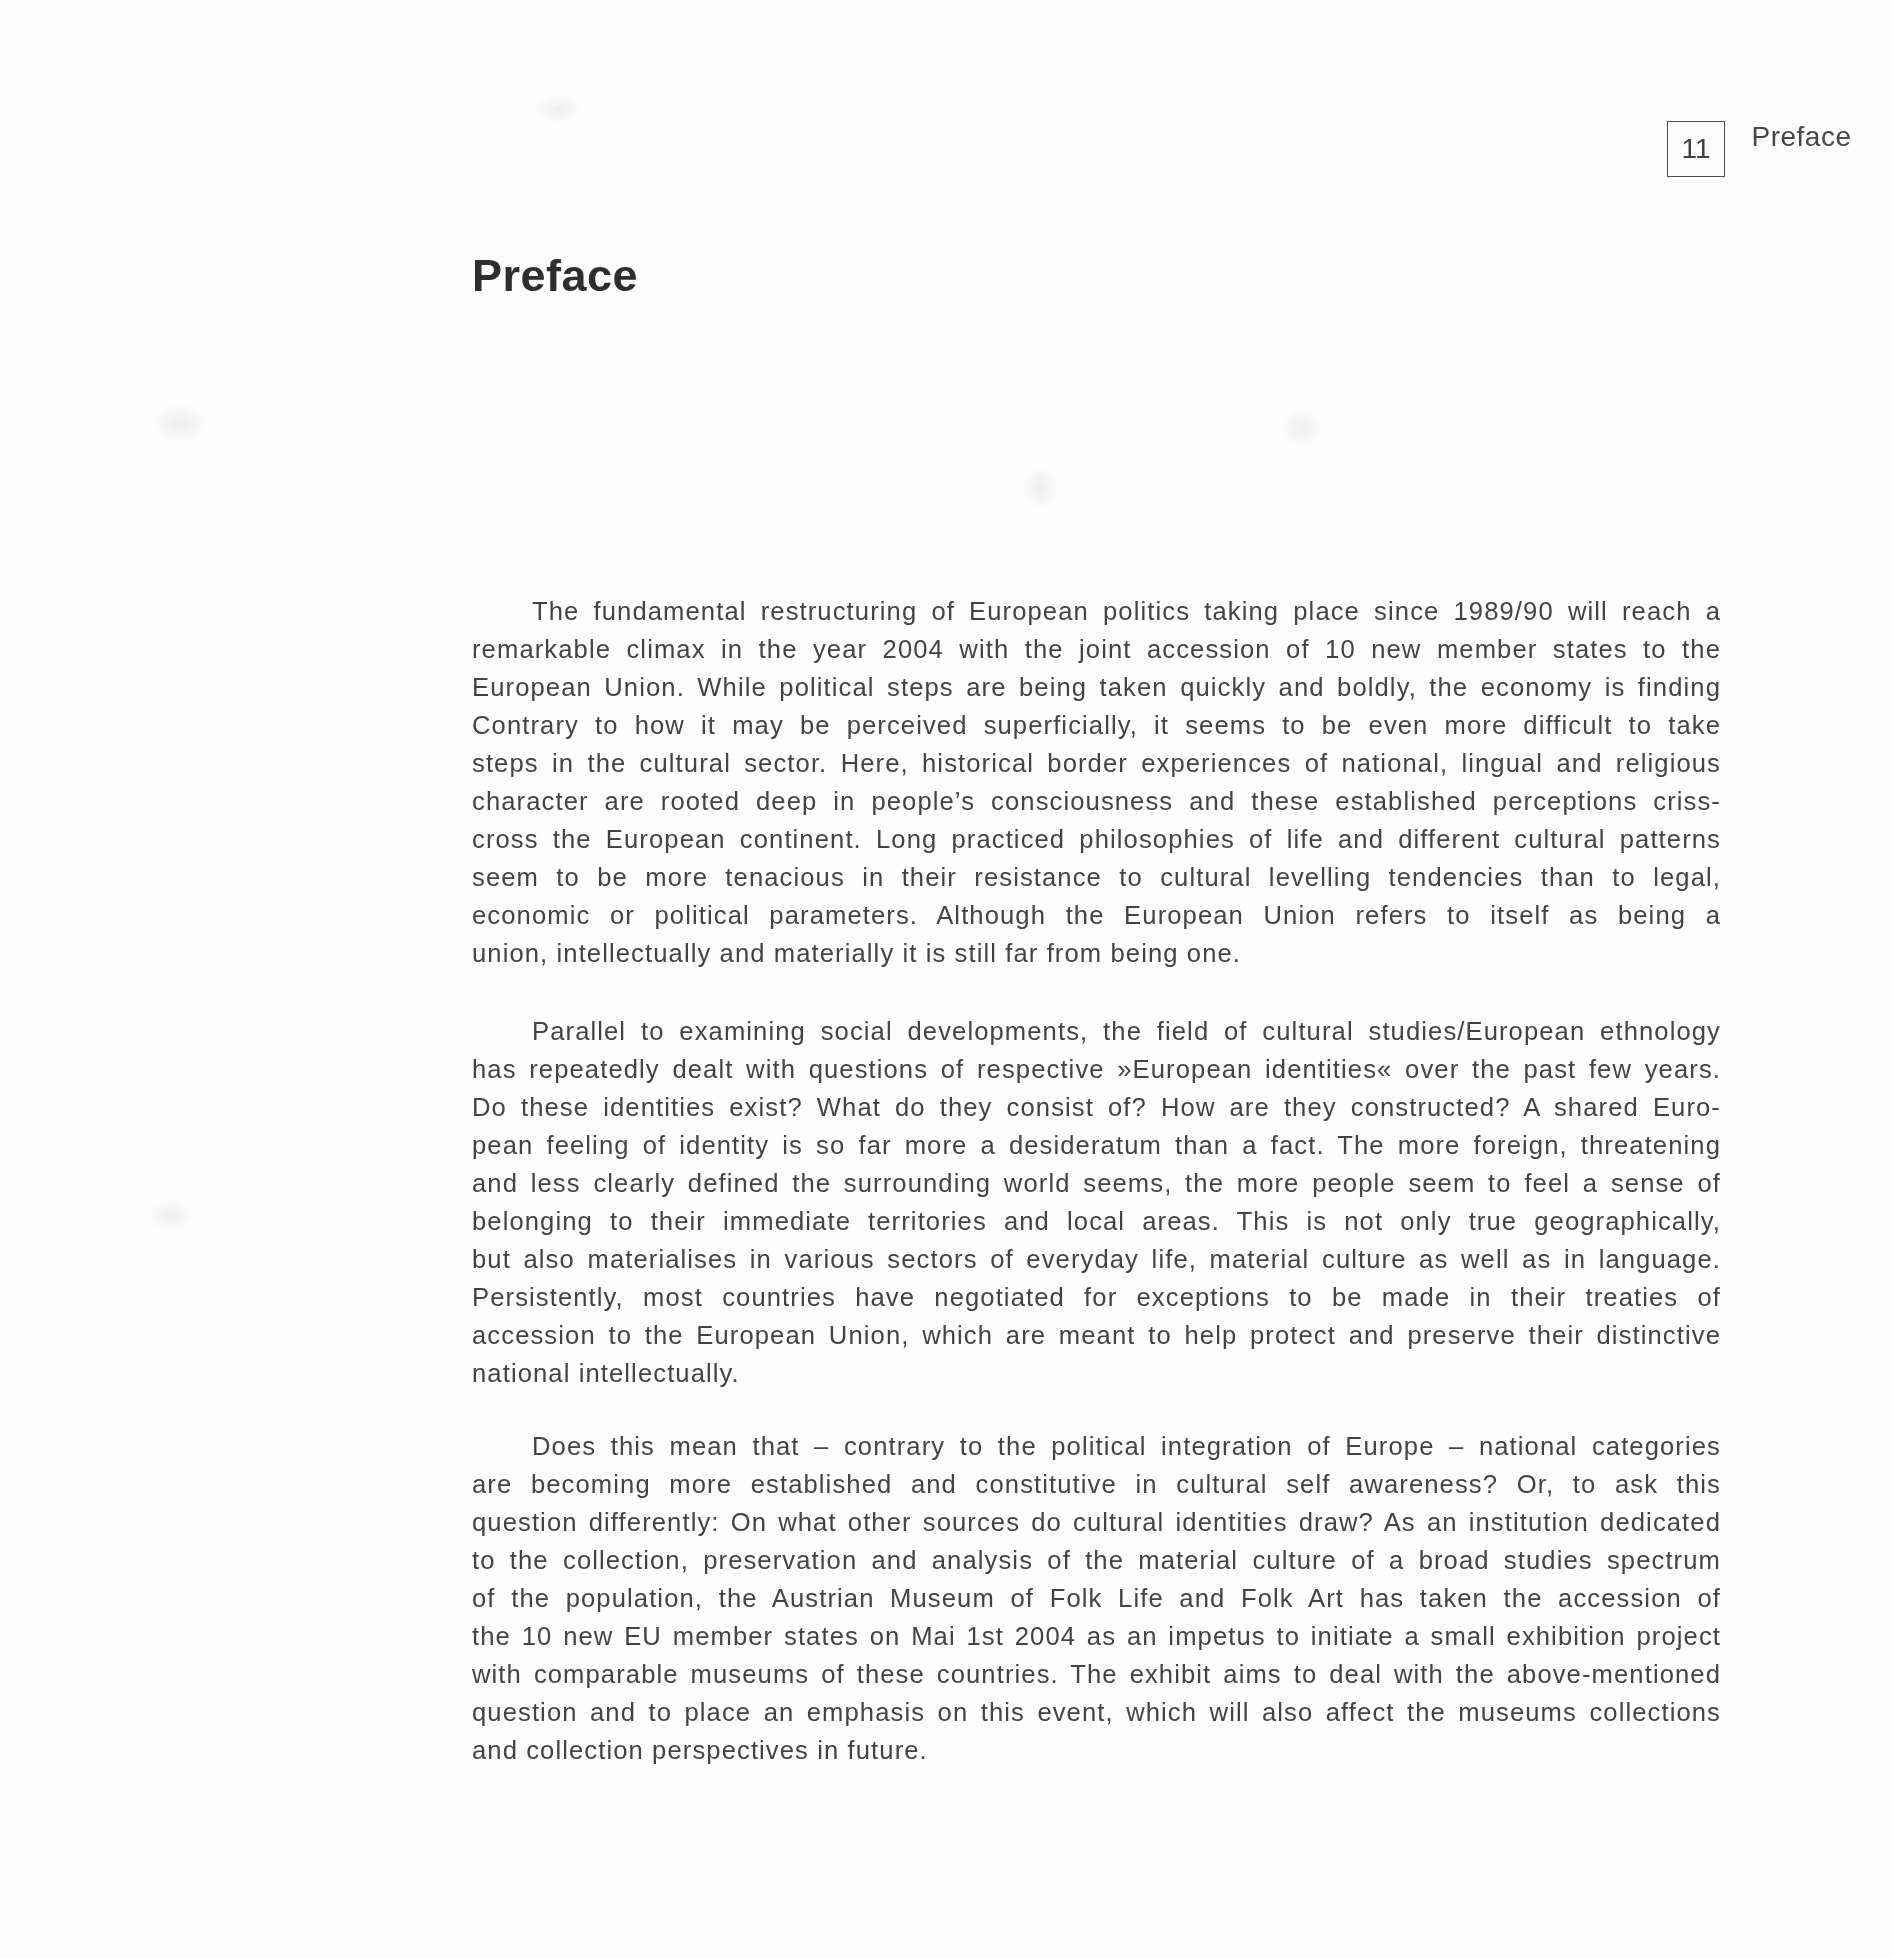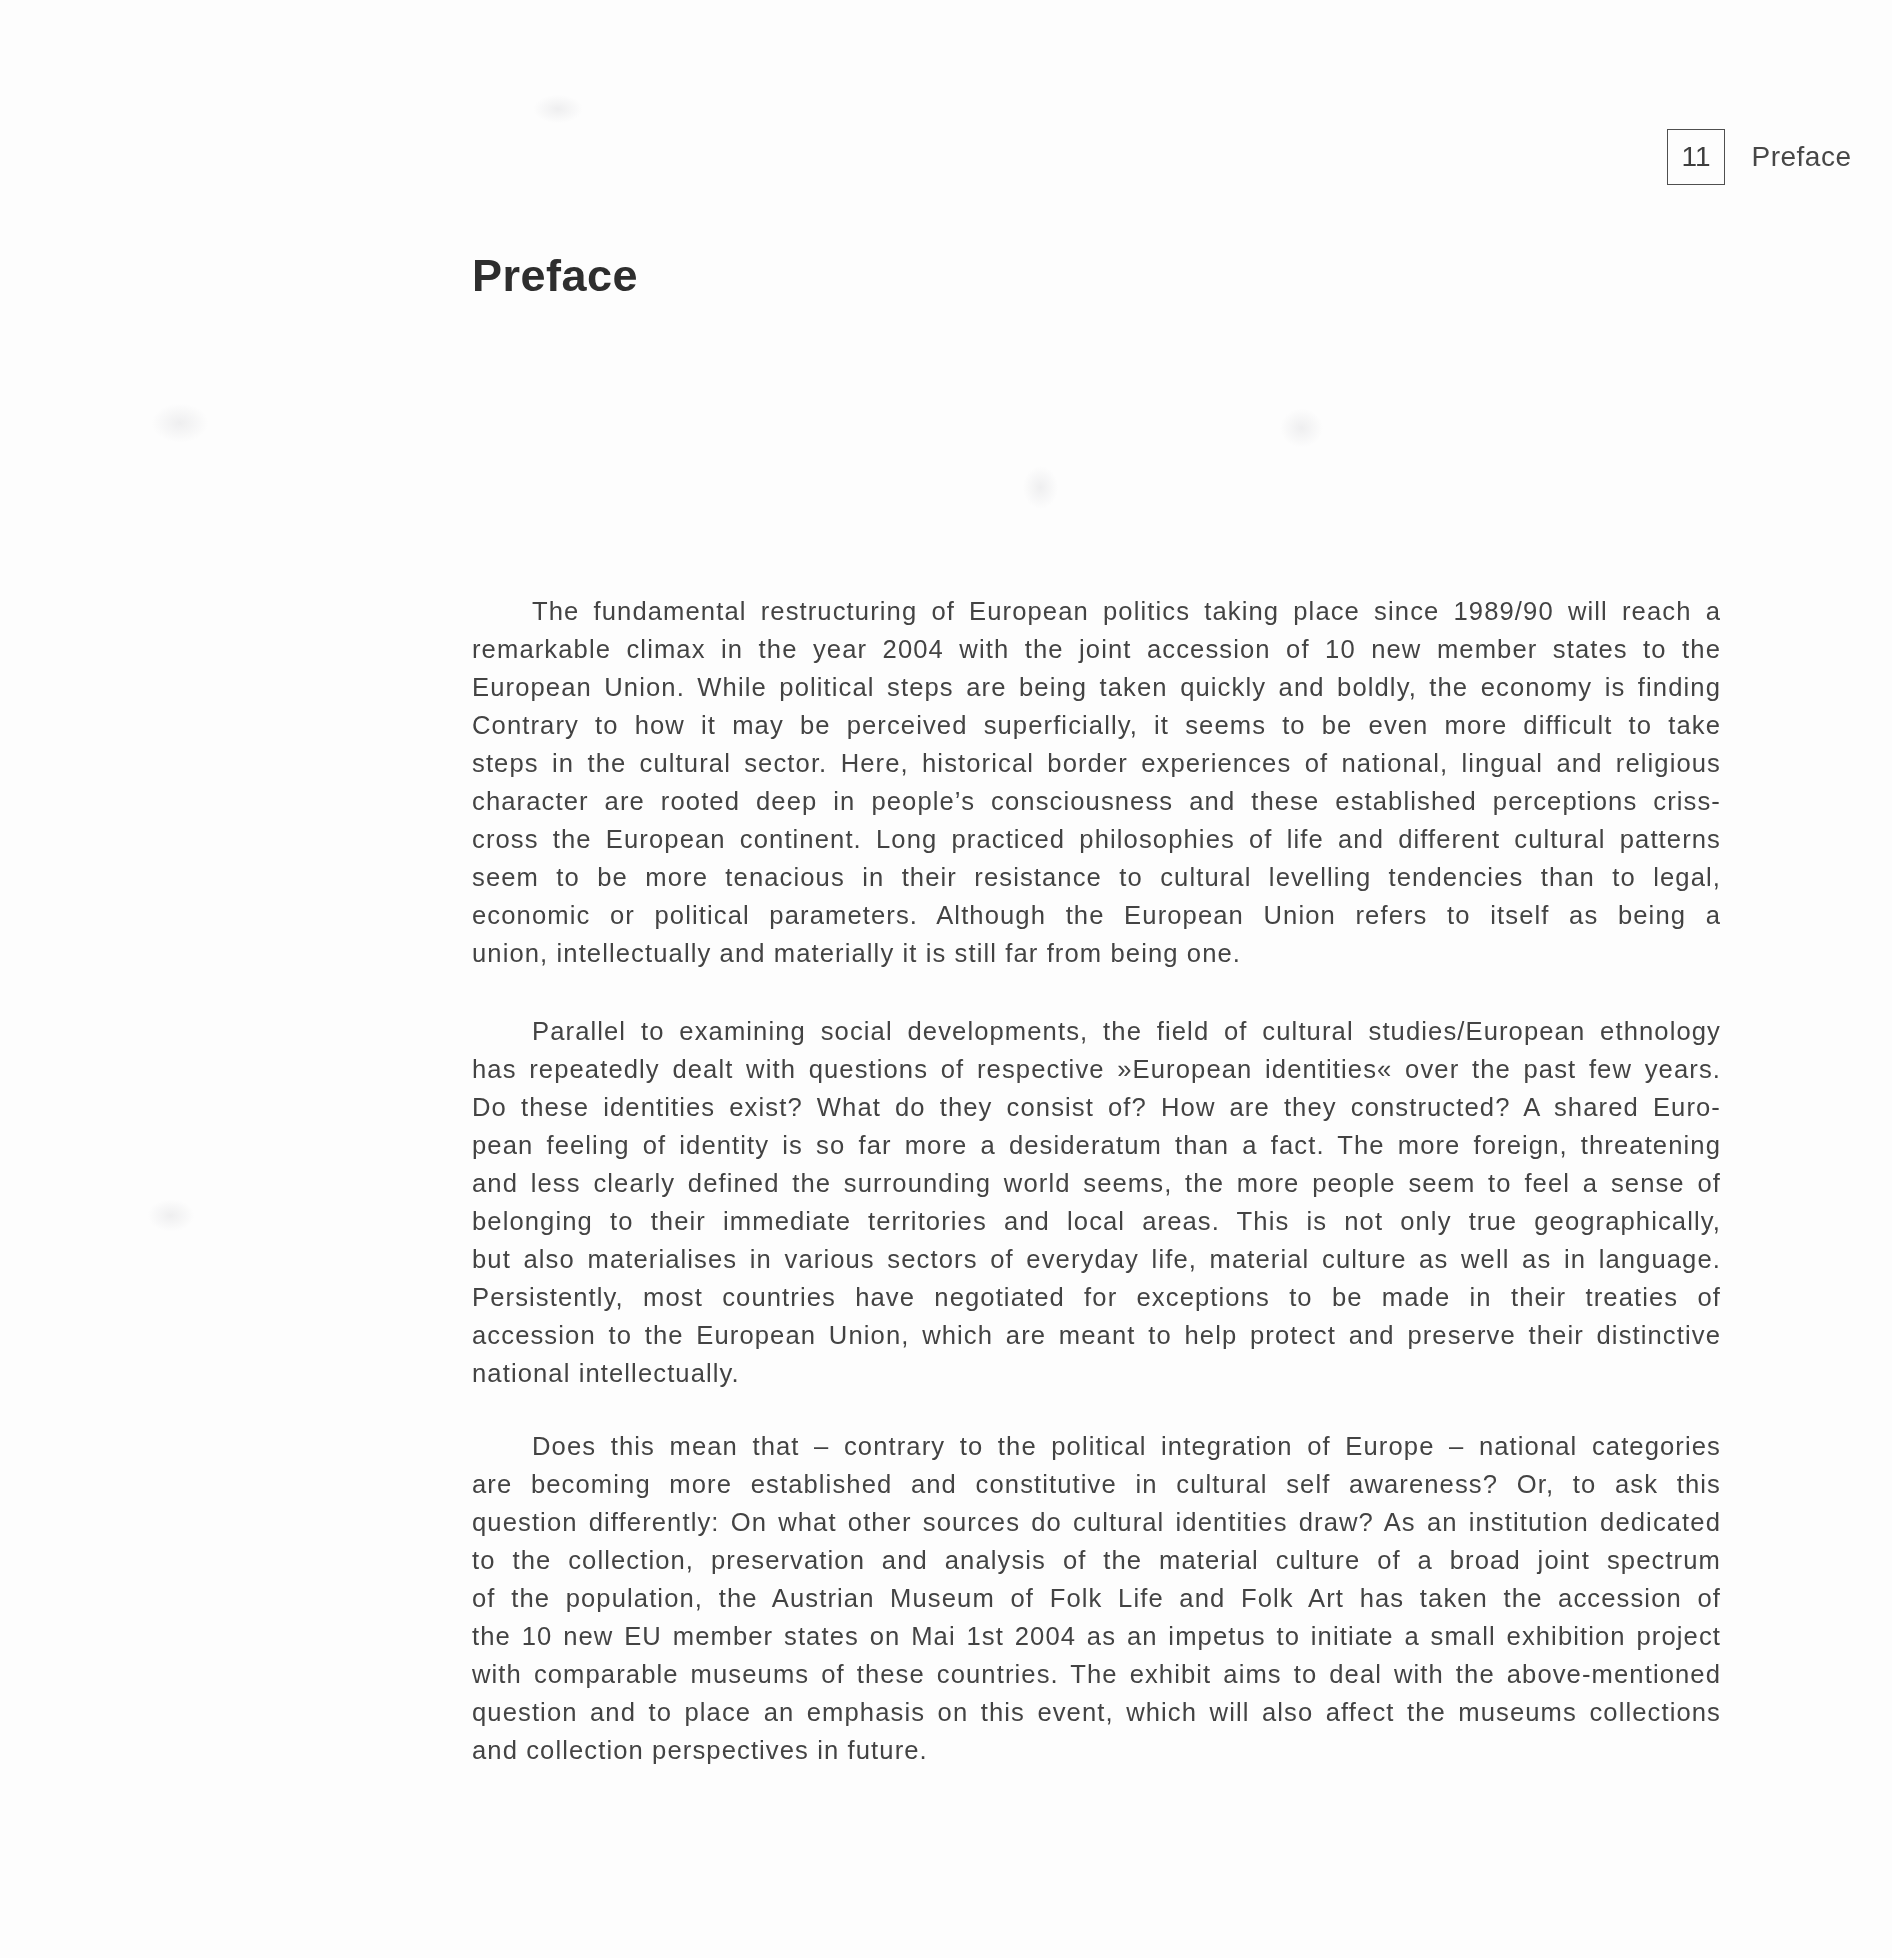--- a/index.html
+++ b/index.html
@@ -11,22 +11,22 @@
   .page {
     position: relative;
     width: 1893px; height: 1958px;
     background: #fdfdfd;
     overflow: hidden;
   }
 
   
   .running-head {
     position: absolute;
-    top: 129px; left: 1667px;
-    display: flex; align-items: center;
+    top: 121px; left: 1667px;
+    display: flex; align-items: flex-start;
   }
   .page-number-box {
     width: 58px; height: 56px;
     box-sizing: border-box;
     border: 1.9px solid #4f4f4f;
     display: flex; align-items: center; justify-content: center;
     font-size: 28px; color: #3e3e3e;
   }
   .running-label {
     margin-left: 26.5px;
@@ -114,21 +114,21 @@
         <div class="line">belonging to their immediate territories and local areas. This is not only true geographically,</div>
         <div class="line">but also materialises in various sectors of everyday life, material culture as well as in language.</div>
         <div class="line">Persistently, most countries have negotiated for exceptions to be made in their treaties of</div>
         <div class="line">accession to the European Union, which are meant to help protect and preserve their distinctive</div>
         <div class="line last">national intellectually.</div>
       </div>
       <div class="paragraph">
         <div class="line first">Does this mean that – contrary to the political integration of Europe – national categories</div>
         <div class="line">are becoming more established and constitutive in cultural self awareness? Or, to ask this</div>
         <div class="line">question differently: On what other sources do cultural identities draw? As an institution dedicated</div>
-        <div class="line">to the collection, preservation and analysis of the material culture of a broad joint spectrum</div>
+        <div class="line">to the collection, preservation and analysis of the material culture of a broad studies spectrum</div>
         <div class="line">of the population, the Austrian Museum of Folk Life and Folk Art has taken the accession of</div>
         <div class="line">the 10 new EU member states on Mai 1st 2004 as an impetus to initiate a small exhibition project</div>
         <div class="line">with comparable museums of these countries. The exhibit aims to deal with the above-mentioned</div>
         <div class="line">question and to place an emphasis on this event, which will also affect the museums collections</div>
         <div class="line last">and collection perspectives in future.</div>
       </div>
     </div>
 
   <div class="smudge s1"></div>
   <div class="smudge s2"></div>

